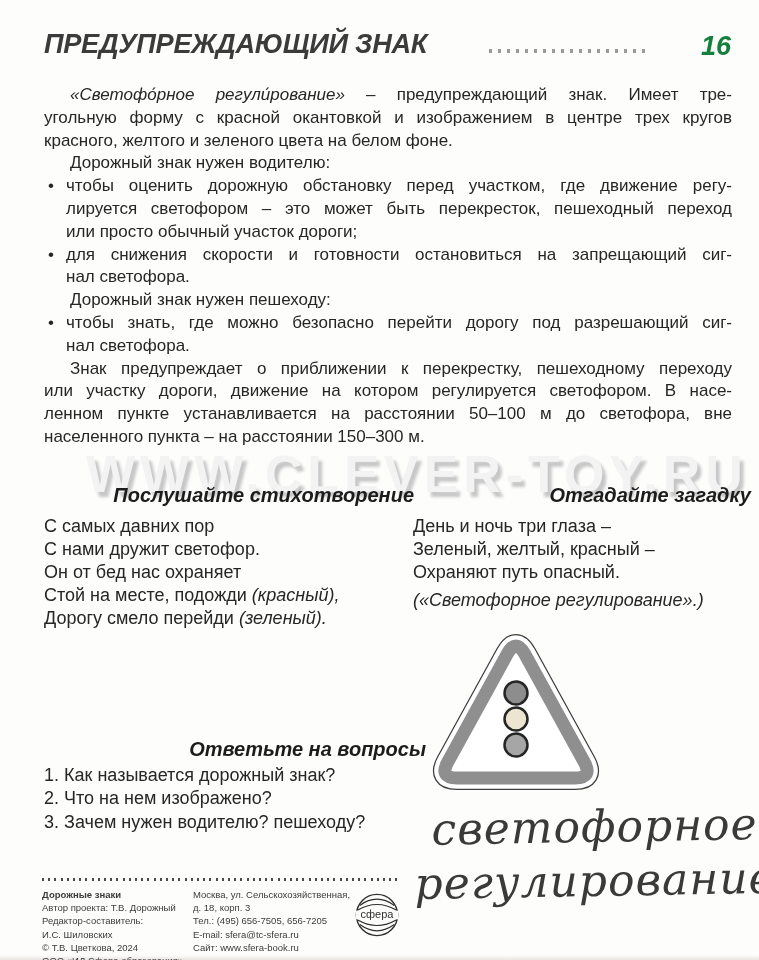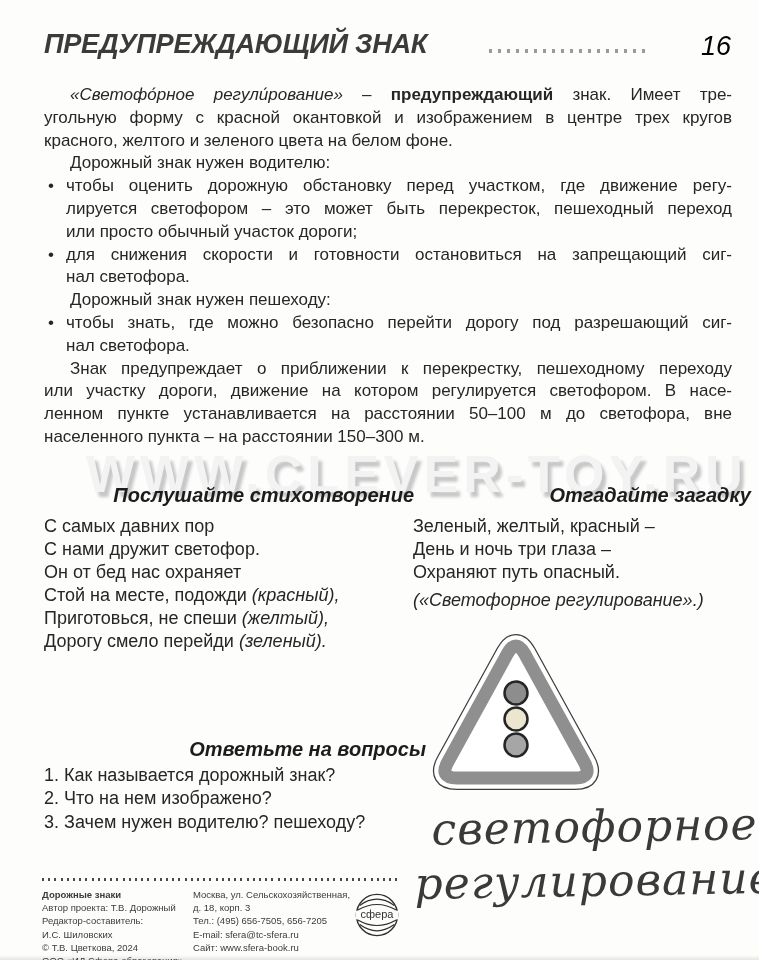--- a/index.html
+++ b/index.html
@@ -8,29 +8,29 @@
     background:#fdfdfc; font-family:"Liberation Sans", sans-serif; color:#262626;
   }
   
   .titlebar { position:absolute; left:44px; right:28px; top:28px; display:flex; align-items:flex-end;gap:42px; }
   .title {
     font-size:28px; font-weight:bold; font-style:italic; color:#3b3b3b;
     white-space:nowrap; transform:scaleX(.97); transform-origin:left bottom; letter-spacing:-.3px;
   }
   .leader { flex:1; height:4px; margin:0 10px 7px 8px;
     background:repeating-linear-gradient(90deg,#9a9a9a 0 3px,transparent 3px 9px); }
-  .pagenum { font-size:27px; font-weight:normal; font-style:italic; color:#000000; line-height:1; }
+  .pagenum { font-size:27px; font-weight:bold; font-style:italic; color:#15803d; line-height:1; }
 
   
   .main { position:absolute; left:44px; right:27px; top:84px; font-size:17px; line-height:22.8px; z-index:1; }
   .jl { text-align:justify; text-align-last:justify; }
   .jl-last { text-align:justify; text-align-last:left; }
   .ind { text-indent:26px; }
   .it { font-style:italic; }
-  .b  { font-weight:bold; }
+  .b  { font-weight:normal; }
   .bitem { position:relative; padding-left:22px; }
   .bdot { position:absolute; left:4px; top:0; }
 
   
   .wm {
     position:absolute; left:86px; top:444px; z-index:0; white-space:nowrap;
     font-size:52px; font-weight:bold; letter-spacing:5px;
     color:#f3f3f3; text-shadow:4px 5px 3px #c7c7c7;
   }
 
@@ -114,28 +114,27 @@
   </div>
 
   <div class="wm">WWW.CLEVER-TOY.RU</div>
 
   <div class="poem">
     <div class="colhead">Послушайте стихотворение</div>
     <div><span>С самых давних пор</span><span class="note"></span></div>
     <div><span>С нами дружит светофор.</span><span class="note"></span></div>
     <div><span>Он от бед нас охраняет</span><span class="note"></span></div>
     <div><span>Стой на месте, подожди</span><span class="note">(красный),</span></div>
-    <div><span>Приготовься, не спеши</span><span class="note">(желтый),</span></div>
     <div><span>Дорогу смело перейди</span><span class="note">(зеленый).</span></div>
   </div>
 
   <div class="riddle">
     <div class="colhead">Отгадайте загадку</div>
+    <div>День и ночь три глаза –</div>
     <div>Зеленый, желтый, красный –</div>
-    <div>День и ночь три глаза –</div>
     <div>Охраняют путь опасный.</div>
     <div class="answer">(«Светофорное регулирование».)</div>
   </div>
 
   <div class="questions">
     <div class="colhead">Ответьте на вопросы</div>
     <div>1. Как называется дорожный знак?</div>
     <div>2. Что на нем изображено?</div>
     <div>3. Зачем нужен водителю? пешеходу?</div>
   </div>

